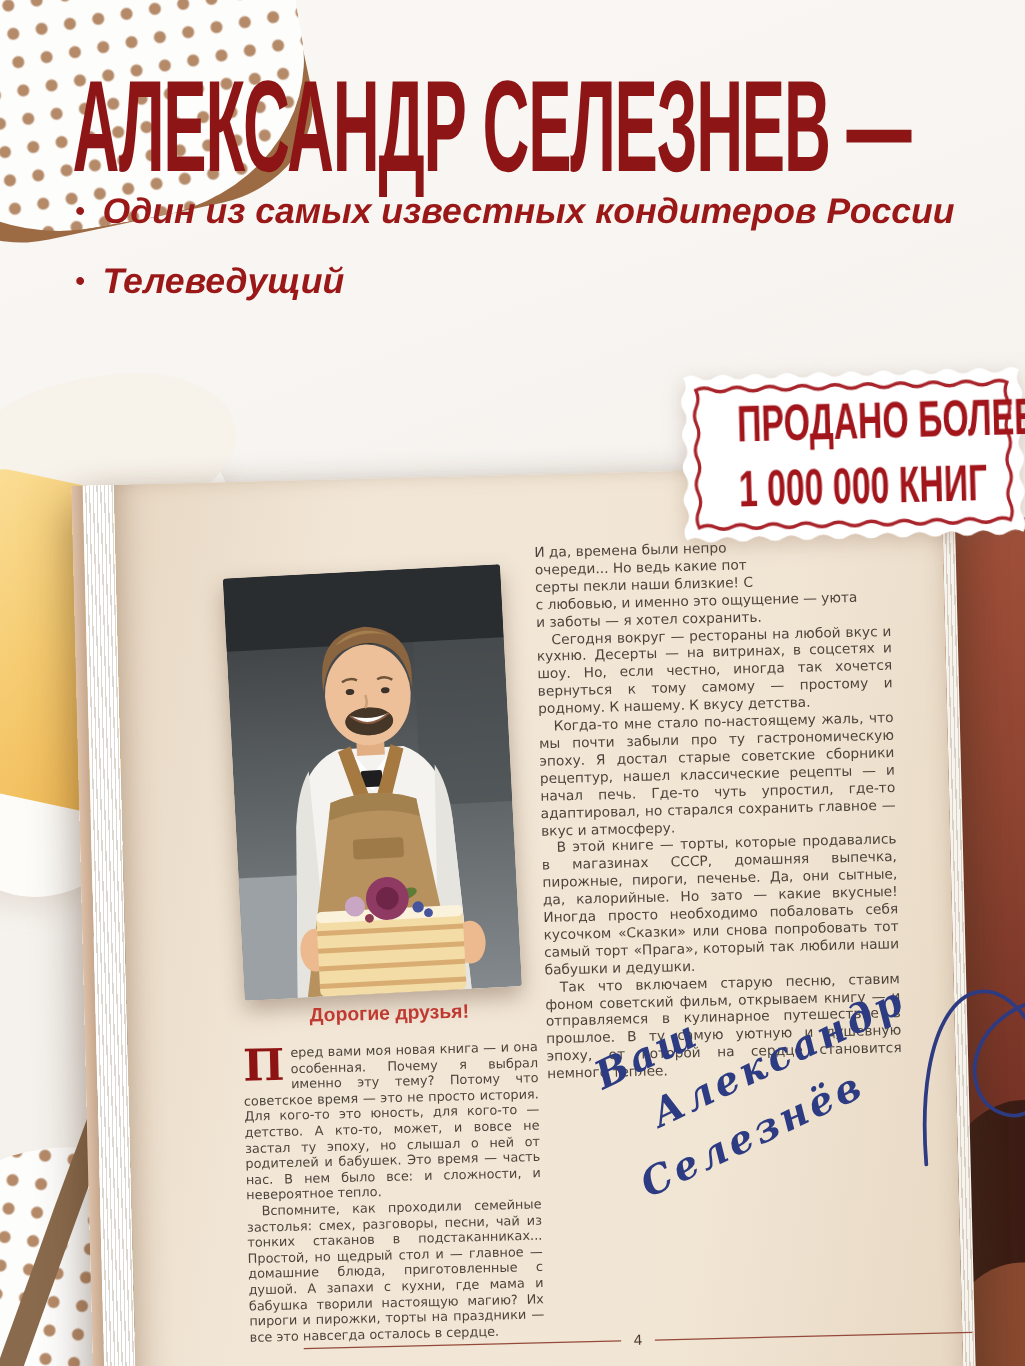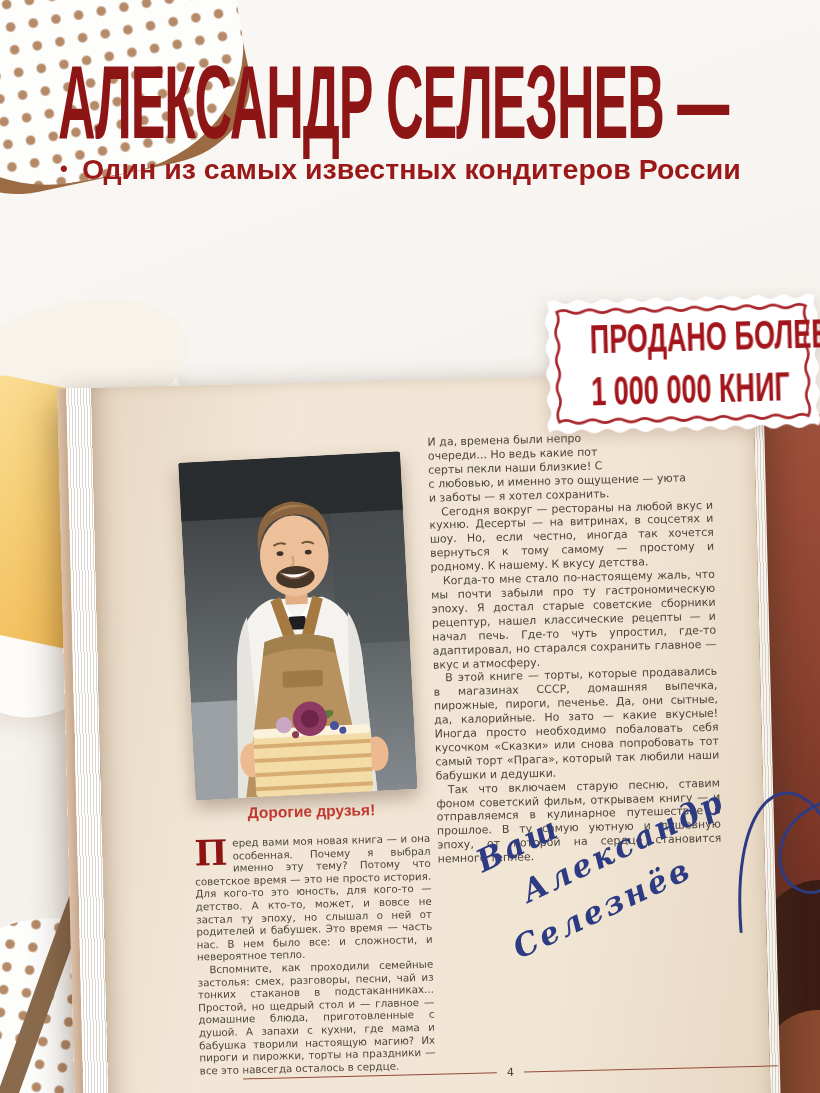--- a/index.html
+++ b/index.html
@@ -34,21 +34,21 @@
             background:linear-gradient(178deg,#a1503a 0%,#8c4330 38%,#74memory 0);
             background:linear-gradient(178deg,#a1503a 0%,#8c4330 38%,#753226 72%,#5e2217 100%);}
   .backdrop-blob1{left:735px;top:880px;width:170px;height:260px;background:#3c1d15;border-radius:50%;z-index:1;}
   .backdrop-blob2{left:755px;top:1010px;width:140px;height:160px;background:#8a4a30;border-radius:45%;z-index:1;}
 
   
   .title{left:58px;top:50px;font-size:104px;font-weight:bold;color:#8e1515;line-height:1;
          white-space:nowrap;transform:scaleX(.5);transform-origin:left top;letter-spacing:-2px;z-index:6;}
   .bullets{left:58px;top:148px;width:710px;list-style:none;margin:0;padding:0;z-index:6;}
   .bullets li{position:relative;padding-left:24px;margin:0 0 14px 0;
-              font-size:28.5px;font-weight:bold;color:#9a1818;line-height:42px;}
+              font-size:28.5px;font-weight:bold;color:#9a1818;line-height:42px;font-style:italic;}
   .bullets li::before{content:"•";position:absolute;left:2px;top:0;font-size:22px;line-height:42px;color:#9a1818;}
 
   
   .badge{left:543px;top:294px;width:279px;height:140px;transform:rotate(-1.5deg);z-index:7;
          filter:drop-shadow(0 4px 8px rgba(120,80,60,.25));}
   .badge svg{position:absolute;left:0;top:0;}
   .badge-text{position:absolute;left:0;right:0;text-align:center;font-weight:bold;color:#a2151b;
               white-space:nowrap;font-size:41px;line-height:1;transform:scaleX(.66);transform-origin:center top;}
   .badge-line1{top:23px;}
   .badge-line2{top:75px;}
@@ -120,20 +120,21 @@
       <path d="M72 122 C70 180 55 260 44 330 C38 370 30 420 24 458 L44 460 C52 410 62 340 72 280 C78 230 82 170 84 124 Z" fill="#8a6a4c"></path>
     </svg>
   </div>
   <div class="abs stick"></div>
   <div class="abs green1"></div>
   <div class="abs green2"></div>
 
   <div class="abs title">АЛЕКСАНДР СЕЛЕЗНЕВ —</div>
   <ul class="abs bullets">
       <li>Один из самых известных кондитеров России</li>
+      <li>Телеведущий</li>
     </ul>
 
   <div class="abs book">
     <div class="abs cover-edge"></div>
     <div class="abs pages-edge"></div>
     <div class="abs right-edge"></div>
     <div class="abs page">
 
       <div class="abs photo">
         <svg width="222" height="338" viewBox="0 0 220 335" preserveAspectRatio="none" role="img">

